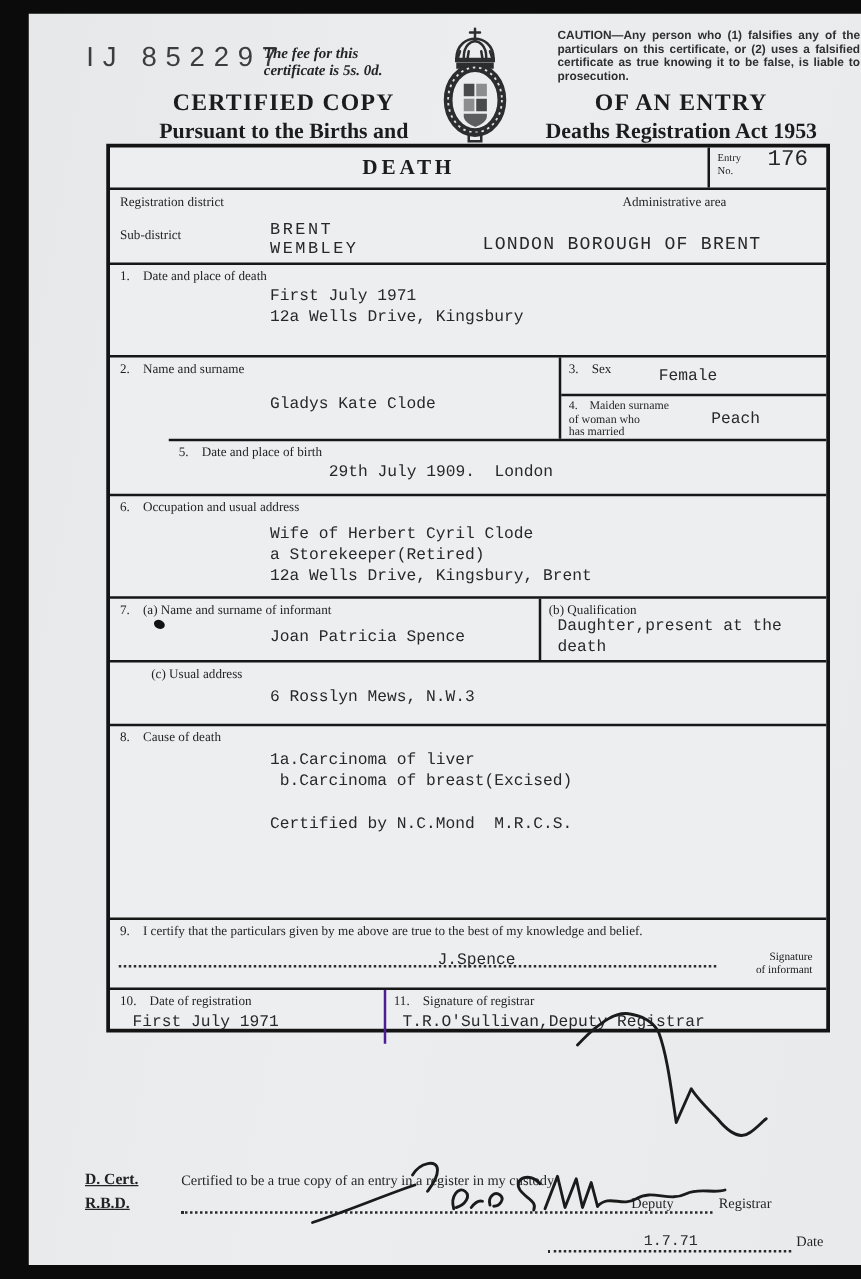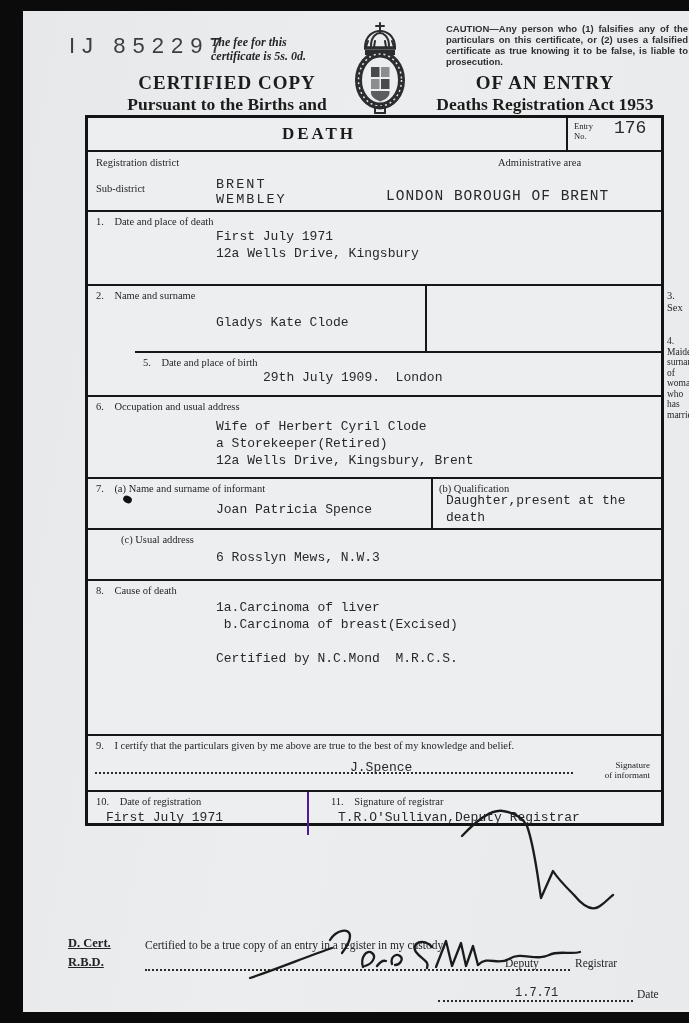--- a/index.html
+++ b/index.html
@@ -17,21 +17,21 @@
   .crest{left:320px;top:10px;}
   .caution{left:423px;top:12px;width:242px;font-family:"Liberation Sans",sans-serif;
            font-weight:bold;font-size:9.5px;line-height:11px;color:#2d3032;text-align:justify;}
   .title-left{left:78px;top:61px;width:252px;text-align:center;}
   .title-right{left:386px;top:61px;width:272px;text-align:center;}
   .t1{font-size:19px;font-weight:bold;letter-spacing:1px;line-height:22px;}
   .t2{font-size:17.5px;font-weight:bold;line-height:21px;}
   
   .cert-table{position:absolute;left:62px;top:104px;width:573px;height:705px;
               border:3px solid #141414;background:#edeeef;display:flex;flex-direction:column;}
-  .cert-table *{box-sizing:border-box;gap:16px;}
+  .cert-table *{box-sizing:border-box;}
   .row{position:relative;flex:0 0 auto;border-top:2px solid #171717;}
   .row.first{border-top:none;}
   .lbl{font-size:10.5px;color:#1e2022;line-height:12px;}
   .typed{font-family:"Liberation Mono","DejaVu Sans Mono",monospace;font-size:13px;
          line-height:17px;color:#272829;white-space:pre-wrap;}
   .hrow{display:flex;}
   .entry-cell{width:95px;border-left:2px solid #171717;position:relative;}
   .death{flex:1;text-align:center;font-size:17px;font-weight:bold;letter-spacing:3px;padding-top:6px;}
   .colsplit{display:flex;height:100%;}
   .dotted{border-bottom:2px dotted #2b2b2b;}
@@ -114,21 +114,21 @@
         <div class="abs typed" style="left:128px;top:16px;">First July 1971
 12a Wells Drive, Kingsbury</div>
       </div>
 
       <div class="row" style="flex-basis:67px;margin-top:18px;">
         <div class="colsplit">
           <div style="flex:1;position:relative;">
             <div class="abs lbl" style="left:8px;top:4px;">2.  Name and surname</div>
             <div class="abs typed" style="left:128px;top:28px;">Gladys Kate Clode</div>
           </div>
-          <div style="width:236px;border-left:2px solid #171717;display:flex;flex-direction:column;align-items:flex-end;">
+          <div style="width:214px;border-left:2px solid #171717;display:flex;flex-direction:column;">
             <div style="height:31px;border-bottom:2px solid #171717;position:relative;">
               <div class="abs lbl" style="left:6px;top:4px;">3.  Sex</div>
               <div class="abs typed" style="left:78px;top:6px;">Female</div>
             </div>
             <div style="flex:1;position:relative;">
               <div class="abs lbl pw" style="left:6px;top:3px;font-size:9.5px;line-height:10.5px;">4.  Maiden surname
 of woman who
 has married</div>
               <div class="abs typed" style="left:120px;top:9px;">Peach</div>
             </div>

